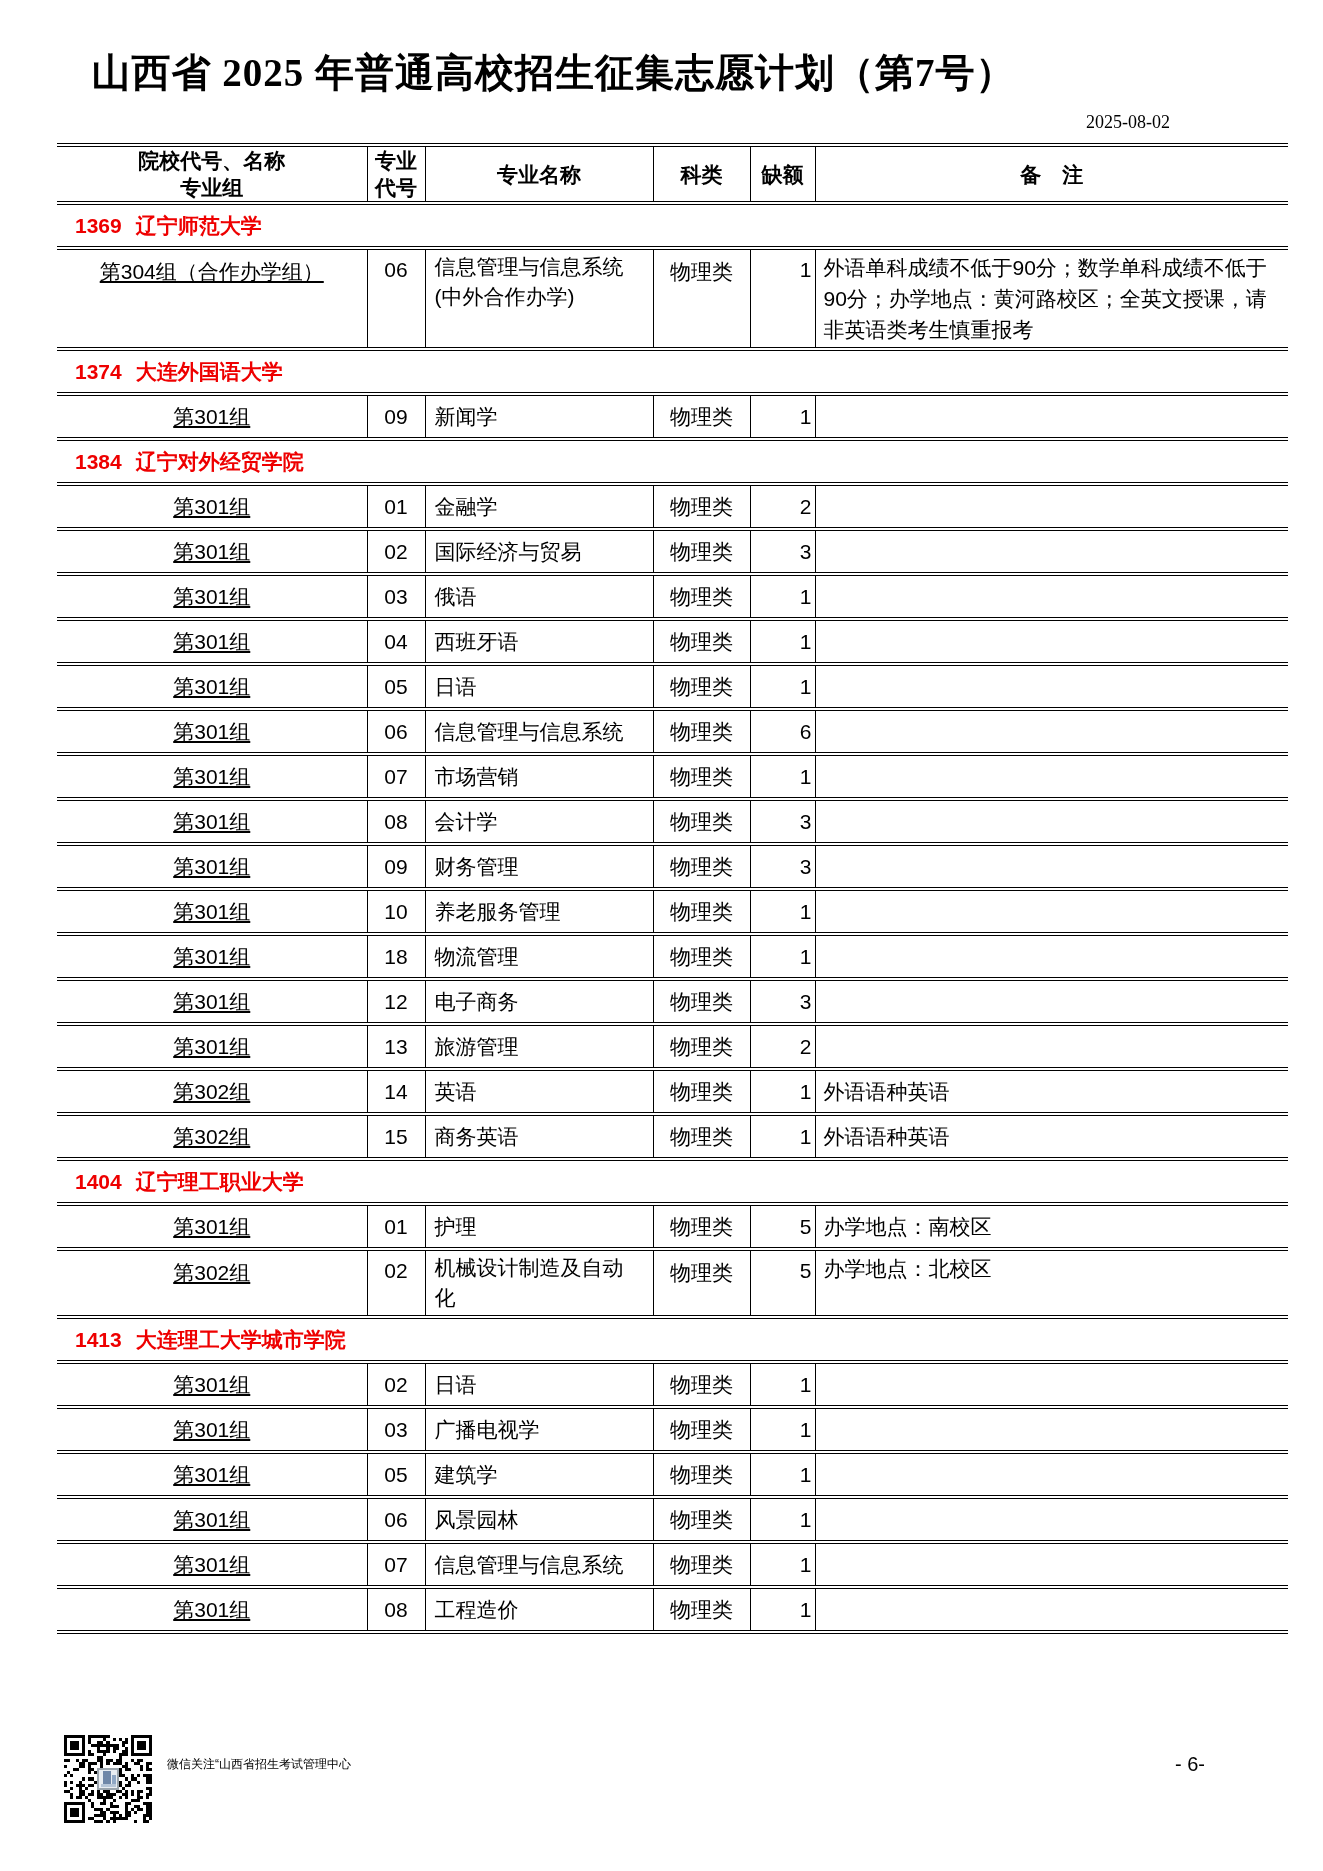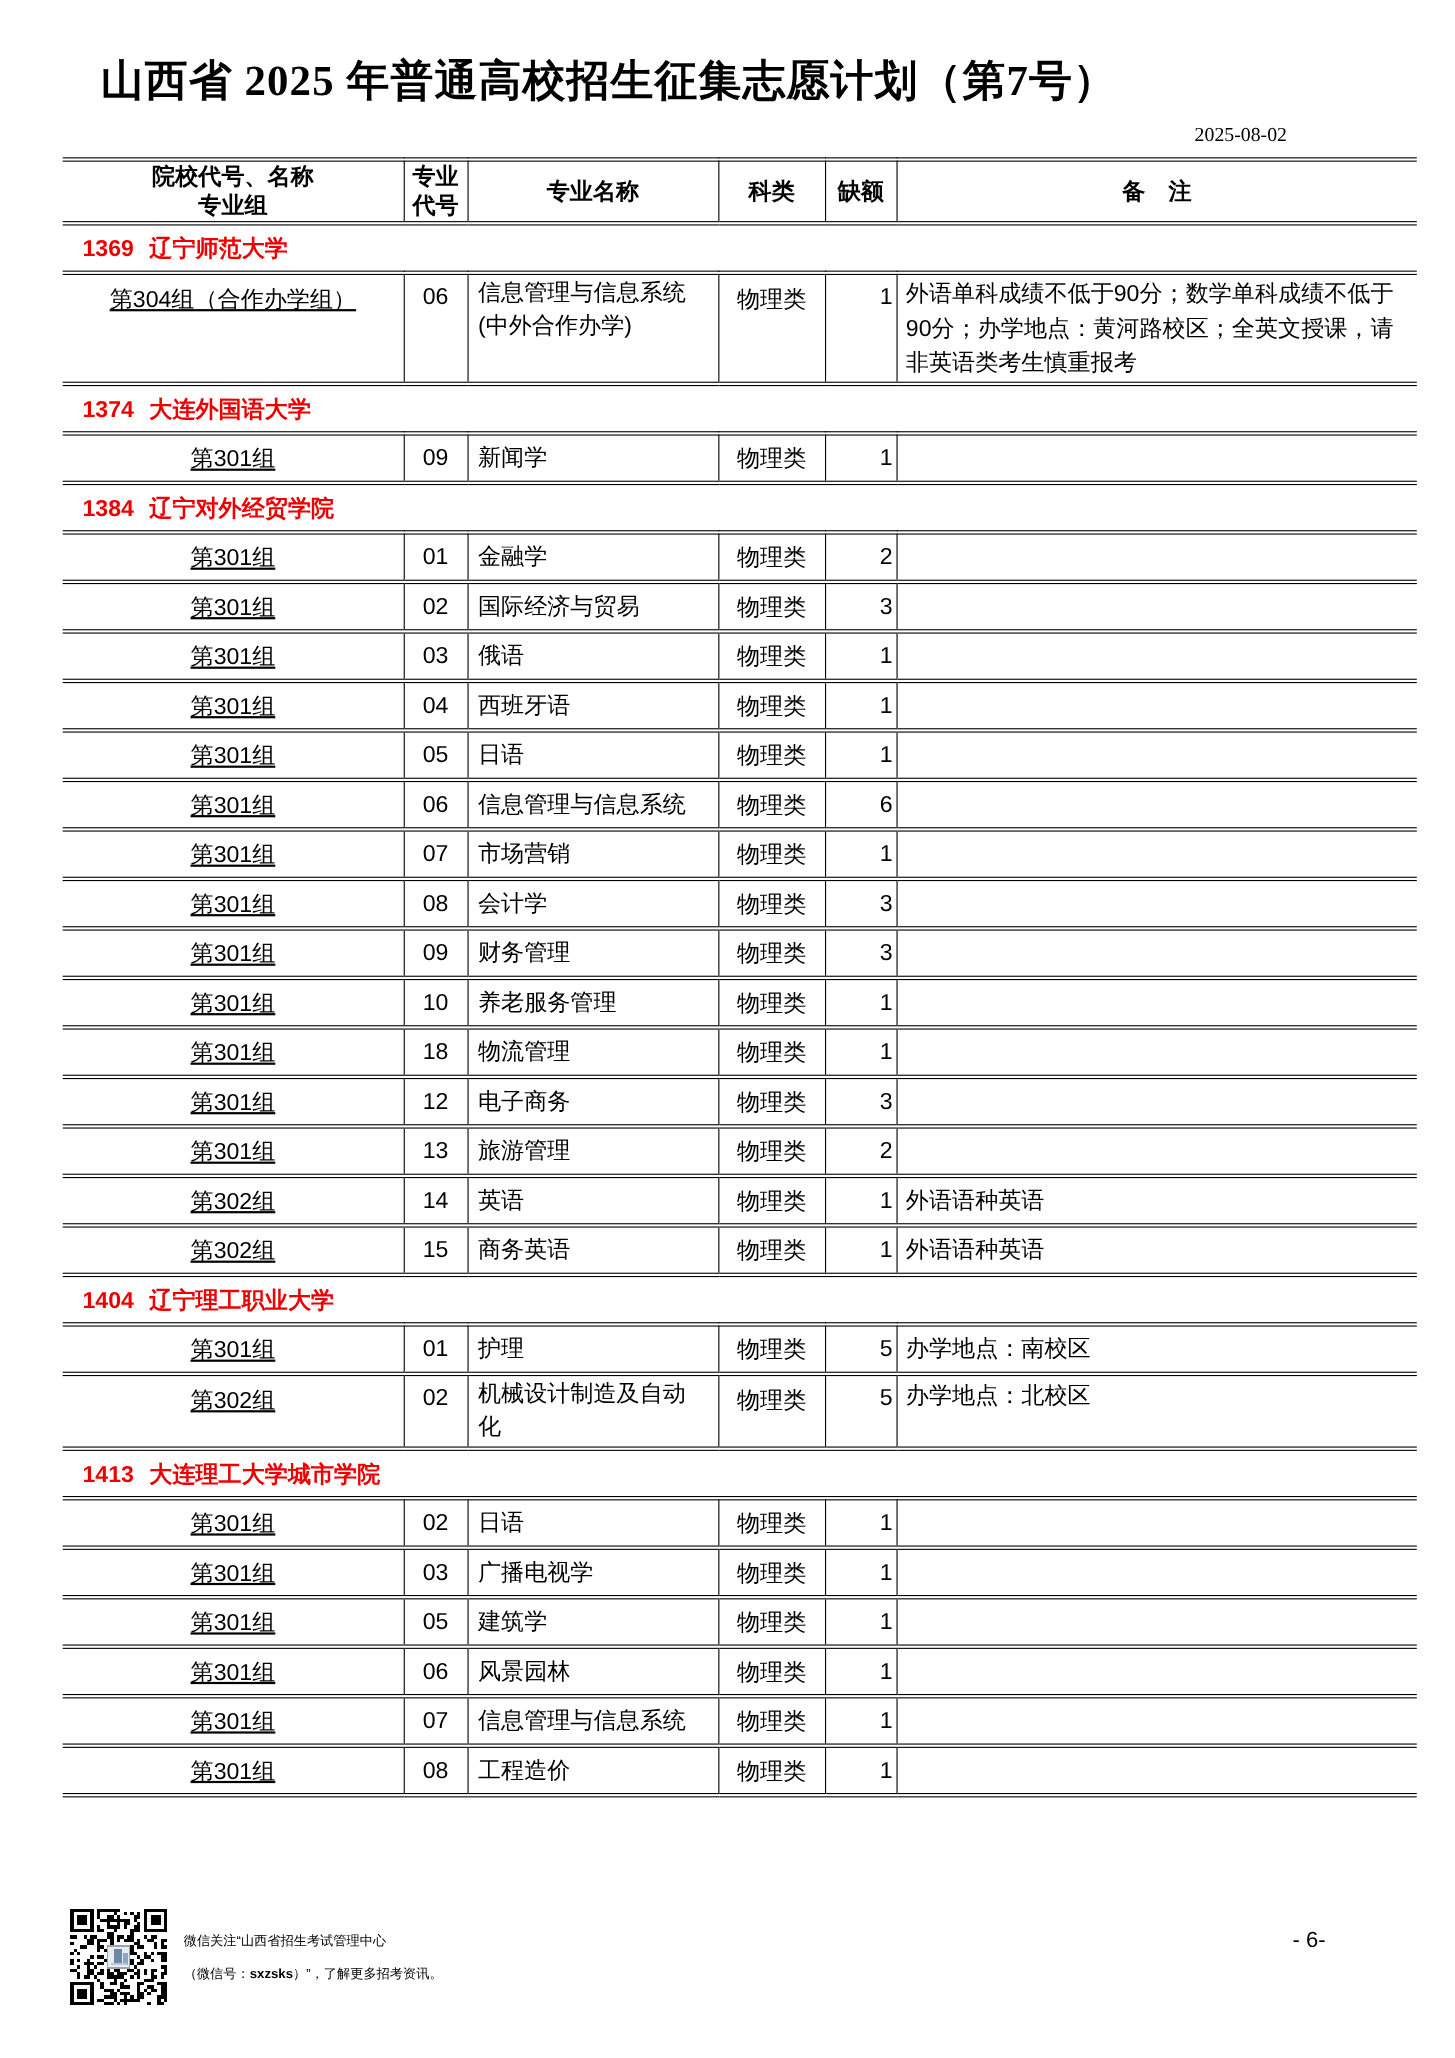--- a/index.html
+++ b/index.html
@@ -575,16 +575,15 @@
       <rect x="11" y="11" width="7" height="0.4" fill="#9aa4ad"></rect>
       <rect x="11" y="17.6" width="7" height="0.4" fill="#9aa4ad"></rect>
       <rect x="11" y="11" width="0.4" height="7" fill="#9aa4ad"></rect>
       <rect x="17.6" y="11" width="0.4" height="7" fill="#9aa4ad"></rect>
       <rect x="13" y="12" width="2.6" height="5" fill="#6f87a8"></rect>
       <rect x="15.8" y="13.2" width="1.4" height="3.8" fill="#8ea6c4"></rect>
       <rect x="12.2" y="16.2" width="4.8" height="0.8" fill="#b7c6d8"></rect>
     </svg>
   <div class="footer-text">
     <div>微信关注“山西省招生考试管理中心</div>
-    <div><span>（微信号：</span><span class="wechat-id">sxzsks</span><span>）”，了解更多招考资讯。</span></div>
   </div>
   <div class="page-number">- 6-</div>
 </div>
 
 </body></html>

